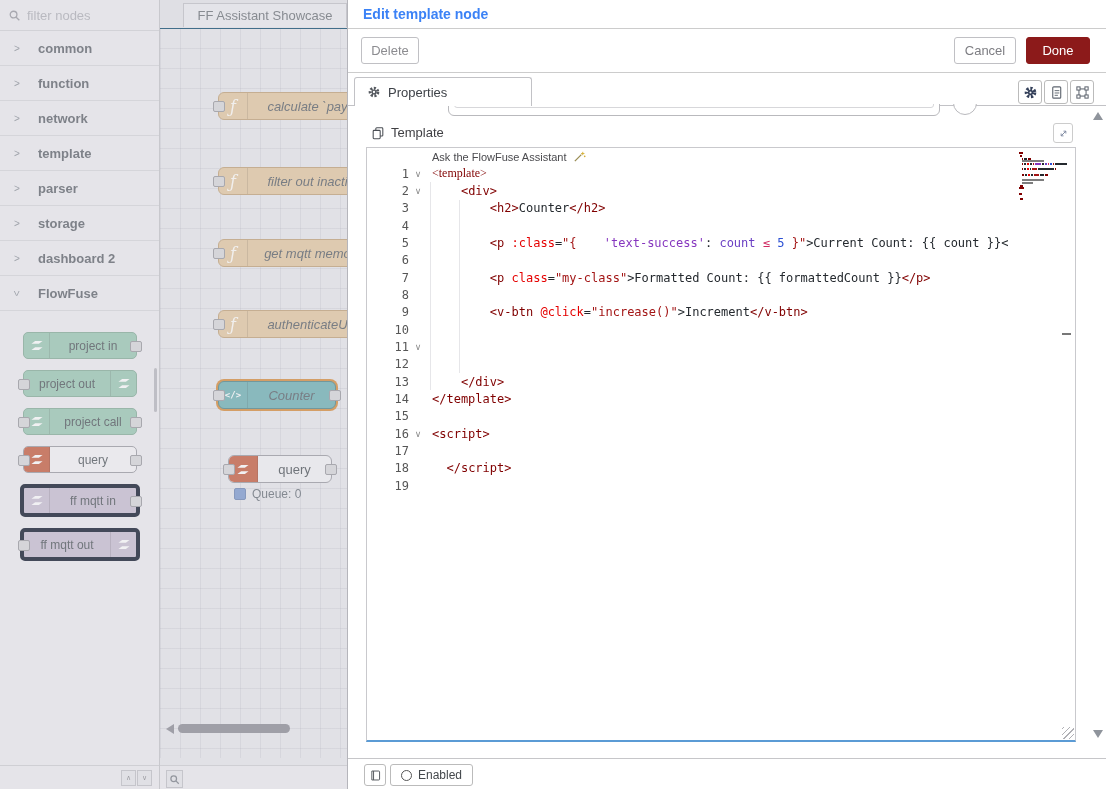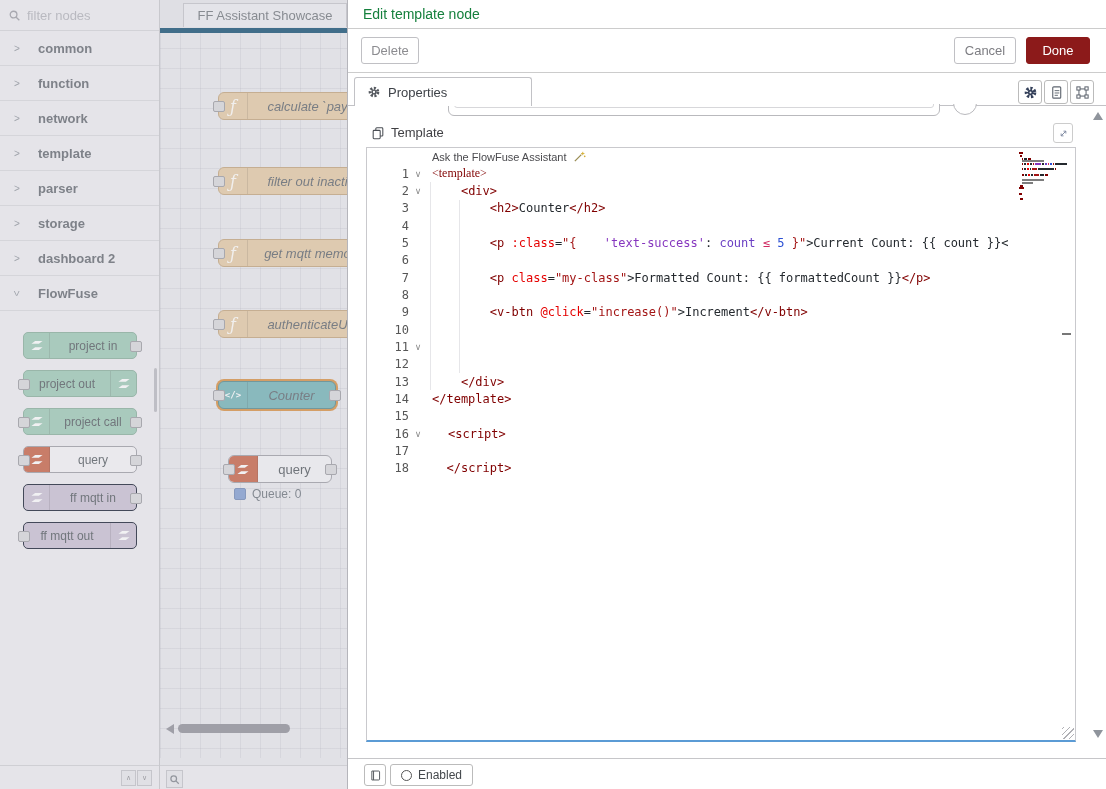--- a/index.html
+++ b/index.html
@@ -11,33 +11,33 @@
   #psearch{height:30px;border-bottom:1px solid #d4d4d9;display:flex;align-items:center;padding-left:8px;gap:6px;}
   #psearch .ph{color:#b2b2b9;font-size:13px;}
   .pcat{height:34px;border-bottom:1px solid #d9d9dd;display:flex;align-items:center;position:relative;cursor:pointer;}
   .pchev{position:absolute;left:14px;font-size:10px;color:#8d929a;display:inline-block;}
   .pchev.down{transform:rotate(90deg);}
   .pcatlabel{margin-left:38px;font-size:13px;font-weight:bold;color:#60656c;}
   .pnodes{padding:10px 0 14px 0;}
   .pnode{position:relative;width:112px;height:25px;margin:11px auto 0 auto;border-radius:5px;
          display:flex;align-items:center;font-size:12px;color:#4e555a;}
   .pnode.teal{background:var(--node-teal);border:1px solid #85ad99;justify-content:flex-end;}
-  .pnode.mauve{background:var(--node-mauve);border:1px solid #0f172a;}
+  .pnode.mauve{background:var(--node-mauve);border:4px solid #0f172a;}
   .pnode.query{background:#f5f4f7;border:1px solid #9b9ba2;}
   .pnicon{width:25px;height:100%;display:flex;align-items:center;justify-content:center;flex:none;}
   .pnode .pnicon.left{border-right:1px solid rgba(0,0,0,0.12);}
   .pnode .pnicon.right{border-left:1px solid rgba(0,0,0,0.12);}
   .pnode.query .pnicon{background:var(--node-query-icon);border-radius:4px 0 0 4px;}
   .pnlabel{flex:1;text-align:center;padding:0 4px;white-space:nowrap;}
   .port{position:absolute;width:10px;height:9px;background:#d8d8db;border:1px solid #9a9aa0;border-radius:2px;top:8px;}
   .port.pl{left:-6px;} .port.pr{right:-6px;}
   #pscroll{position:absolute;left:154px;top:368px;width:3px;height:44px;background:#b9b9bf;border-radius:2px;}
   
   #workspace{position:absolute;left:160px;top:0;width:187px;height:789px;overflow:hidden;background:#e9e9ee;}
-  #wtabbar{position:absolute;left:0;top:0;width:100%;height:28px;background:#e6e6eb;border-bottom:5px solid #0c4a6e;z-index:3;}
+  #wtabbar{position:absolute;left:0;top:0;width:100%;height:28px;background:#e6e6eb;border-bottom:1px solid #0c4a6e;z-index:3;}
   #wtab{position:absolute;left:23px;top:3px;height:24px;min-width:164px;background:#ededf1;
         border:1px solid #c4c4ca;border-bottom:none;color:#6d7278;font-size:13px;
         display:flex;align-items:center;justify-content:center;padding:0 10px;box-sizing:border-box;}
   #wcanvas{position:absolute;left:0;top:28px;width:100%;height:730px;
     background-color:#e9e9ee;
     background-image:linear-gradient(to right, rgba(150,150,165,0.18) 1px, transparent 1px),
                      linear-gradient(to bottom, rgba(150,150,165,0.18) 1px, transparent 1px);
     background-size:20px 20px;}
   .wnode{position:absolute;height:28px;border-radius:6px;display:flex;align-items:center;box-sizing:border-box;font-size:13px;color:#4c5258;}
   .wnode.function{background:var(--node-function);border:1px solid #c2a379;}
@@ -58,21 +58,21 @@
   
   #leftfooter{position:absolute;left:0;top:765px;width:347px;height:24px;background:#efeef2;border-top:1px solid #d0d0d5;z-index:4;}
   .minibtn{position:absolute;top:4px;width:15px;height:16px;background:#e8e8ec;border:1px solid #c3c3c8;
            display:flex;align-items:center;justify-content:center;font-size:7px;color:#8a8a90;box-sizing:border-box;}
   #pfoot-up{left:121px;} #pfoot-down{left:137px;}
   #wfoot-zoom{left:166px;width:17px;height:18px;}
   #vdivider{position:absolute;left:159px;top:0;width:1px;height:789px;background:#c6c6cb;z-index:5;}
   #shade{position:absolute;left:0;top:0;width:347px;height:789px;background:rgba(205,205,212,0.28);z-index:6;pointer-events:none;}
   
   #dialog{position:absolute;left:347px;top:0;width:759px;height:789px;background:#fff;border-left:1px solid #b5b5bb;box-sizing:border-box;z-index:7;}
-  #dheader{height:28px;line-height:28px;padding-left:15px;font-size:14px;font-weight:normal;color:#15803d;border-bottom:1px solid #ccc;}
+  #dheader{height:28px;line-height:28px;padding-left:15px;font-size:14px;font-weight:bold;color:#3b82f6;border-bottom:1px solid #ccc;}
   #dbtnrow{position:relative;height:43px;border-bottom:1px solid #ccc;}
   .btn{position:absolute;top:8px;height:27px;box-sizing:border-box;border:1px solid #c0c0c4;border-radius:3px;
        background:#fff;font-size:13px;display:flex;align-items:center;justify-content:center;cursor:pointer;}
   #btn-delete{left:13px;width:58px;color:#8c8c90;}
   #btn-cancel{right:90px;width:62px;color:#7d7d82;}
   #btn-done{right:16px;width:64px;background:var(--accent-red);border-color:var(--accent-red);color:#fff;}
   #dtabrow{position:relative;height:32px;border-bottom:1px solid #c2c2c6;}
   #dtab{position:absolute;left:6px;top:4px;height:29px;width:178px;background:#fff;border:1px solid #c2c2c6;border-bottom:none;
         border-radius:3px 3px 0 0;display:flex;align-items:center;gap:7px;padding-left:12px;box-sizing:border-box;
         font-size:13px;color:#3e4248;z-index:2;}
@@ -453,31 +453,36 @@
           <span class="code" style="padding-left: 5px;"><span class="s-tag">&lt;/template&gt;</span></span>
         </div>
         <div class="cl">
           <span class="ln">15</span>
           <span class="fold"></span>
           <span class="code" style="padding-left: 5px;"></span>
         </div>
         <div class="cl">
           <span class="ln">16</span>
           <span class="fold">∨</span>
-          <span class="code" style="padding-left: 5px; margin-left: 16px;"><span class="s-tag">&lt;script&gt;</span></span>
+          <span class="code" style="padding-left: 5px;"><span class="s-tag">&lt;script&gt;</span></span>
         </div>
         <div class="cl">
           <span class="ln">17</span>
           <span class="fold"></span>
           <span class="code" style="padding-left: 5px;"></span>
         </div>
         <div class="cl">
           <span class="ln">18</span>
           <span class="fold"></span>
           <span class="code" style="padding-left: 19.46px;"><span class="s-tag">&lt;/script&gt;</span></span>
+        </div>
+        <div class="cl">
+          <span class="ln">19</span>
+          <span class="fold"></span>
+          <span class="code" style="padding-left: 5px;"></span>
         </div>
       </div>
     <div class="iguide" id="guide0"></div>
     <div class="iguide" id="guide1"></div>
     <div id="minimap">
         <div class="mrow" style="padding-left: 0px;">
           <span class="mdash" style="width: 4.2px; background: rgb(128, 0, 0);"></span>
         </div>
         <div class="mrow" style="padding-left: 1.4px;">
           <span class="mdash" style="width: 2.1px; background: rgb(128, 0, 0);"></span>

